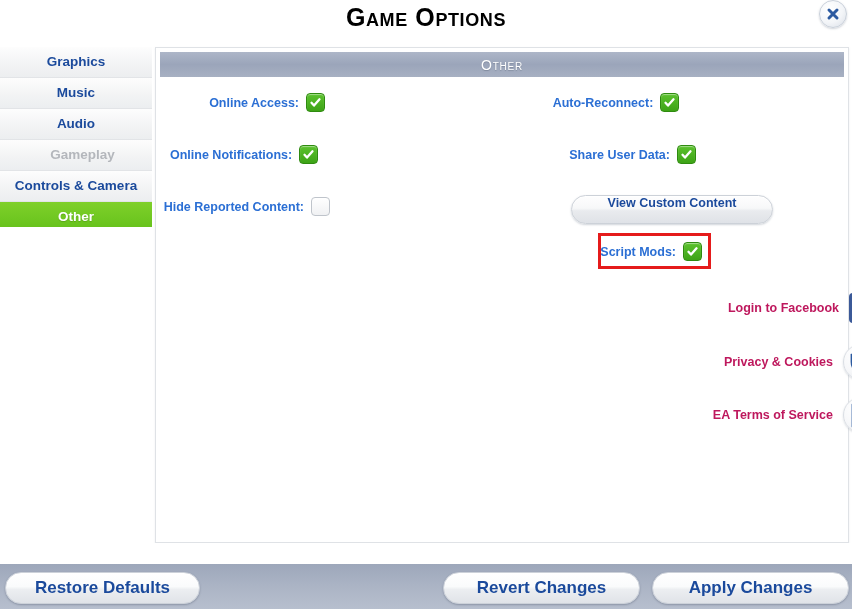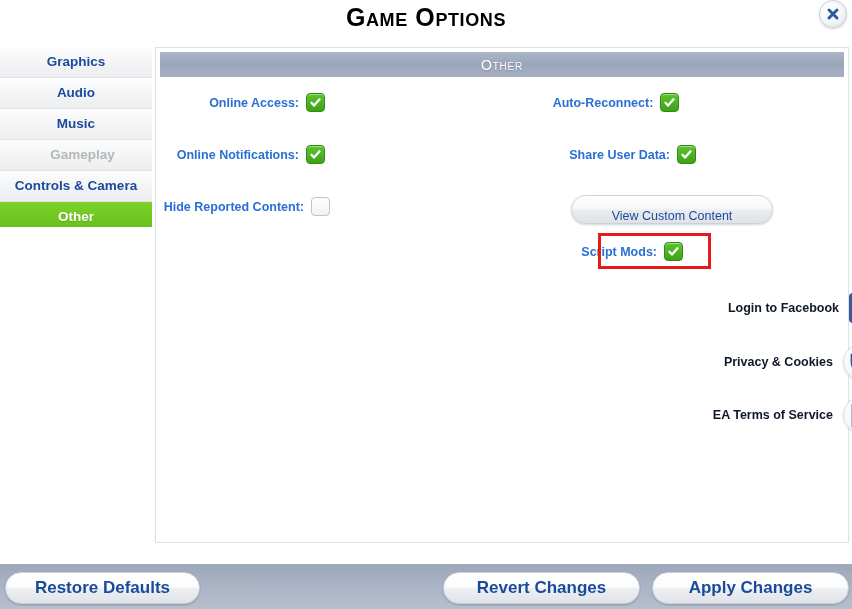--- a/index.html
+++ b/index.html
@@ -137,27 +137,27 @@
   .checkbox.off {
     background: linear-gradient(to bottom, #ffffff 0%, #f0f1f3 100%);
     border: 1px solid #bfc4cb;
     box-shadow: inset 0 1px 1px rgba(255,255,255,0.9);
   }
   .checkbox svg { display:block; }
 
   
   .pill {
     position: absolute;
-    display: flex; align-items: flex-end; justify-content: center;
+    display: flex; align-items: flex-start; justify-content: center;
     border-radius: 18px;
     background: linear-gradient(to bottom, #fefefe 0%, #f7f8f9 45%, #e9ebee 55%, #dfe2e7 100%);
     border: 1px solid #ccd1d8;
     color: #1b4a9c;
     font-size: 12.5px;
-    font-weight: normal;
+    font-weight: bold;
     cursor: pointer;
     box-shadow: 0 1px 2px rgba(140,150,165,0.4), inset 0 1px 0 rgba(255,255,255,0.9);
     user-select: none;
   }
 
   
   .red-box {
     position: absolute;
     border: 3px solid #e51b1b;
     box-sizing: border-box;
@@ -166,21 +166,21 @@
 
   
   .link-row {
     position: absolute;
     display: flex; align-items: center;
     white-space: nowrap;
   }
   .link-text {
     font-size: 12.5px;
     font-weight: bold;
-    color: #0f172a;
+    color: #be185d;
     margin-right: 10px;
     cursor: pointer;
   }
   .icon-circle {
     width: 34px; height: 34px;
     border-radius: 50%;
     background: radial-gradient(circle at 38% 30%, #ffffff 0%, #f6f7f9 55%, #e3e6ea 100%);
     border: 1px solid #dadee4;
     box-shadow: 0 1px 2px rgba(150,158,170,0.35);
     display: flex; align-items: center; justify-content: center;
@@ -236,24 +236,24 @@
       </svg>
     </span>
   </div>
 </div>
 
 <div class="sidebar">
   <div class="side-item">
     <span>Graphics</span>
   </div>
   <div class="side-item">
+    <span>Music</span>
+  </div>
+  <div class="side-item">
     <span>Audio</span>
-  </div>
-  <div class="side-item">
-    <span>Music</span>
   </div>
   <div class="side-item disabled">
     <span>Gameplay</span>
   </div>
   <div class="side-item">
     <span>Controls &amp; Camera</span>
   </div>
   <div class="side-item selected">
     <span>Other</span>
   </div>
@@ -268,21 +268,21 @@
 
   <div class="opt-row" style="left:14px; top:45px; width:155px; justify-content:flex-end;">
     <span class="opt-label">Online Access:</span>
     <span class="checkbox on">
       <svg width="13" height="13" viewBox="0 0 13 13">
         <path d="M2.5 6.8 L5 9.6 L10.5 3.3" stroke="#ffffff" stroke-width="2.3" fill="none" stroke-linecap="round" stroke-linejoin="round"></path>
       </svg>
     </span>
   </div>
 
-  <div class="opt-row" style="left:14px; top:97px; width:155px; justify-content:flex-end;">
+  <div class="opt-row" style="left:14px; top:97px; width:155px; justify-content:flex-start;">
     <span class="opt-label">Online Notifications:</span>
     <span class="checkbox on">
       <svg width="13" height="13" viewBox="0 0 13 13">
         <path d="M2.5 6.8 L5 9.6 L10.5 3.3" stroke="#ffffff" stroke-width="2.3" fill="none" stroke-linecap="round" stroke-linejoin="round"></path>
       </svg>
     </span>
   </div>
 
   <div class="opt-row" style="left:19px; top:149px; width:155px; justify-content:flex-end;">
     <span class="opt-label">Hide Reported Content:</span>
@@ -304,21 +304,21 @@
       <svg width="13" height="13" viewBox="0 0 13 13">
         <path d="M2.5 6.8 L5 9.6 L10.5 3.3" stroke="#ffffff" stroke-width="2.3" fill="none" stroke-linecap="round" stroke-linejoin="round"></path>
       </svg>
     </span>
   </div>
 
   <div class="pill" style="left:415px; top:147px; width:200px; height:27px;">
     <span>View Custom Content</span>
   </div>
 
-  <div class="opt-row" style="left:443px; top:194px; width:84px; justify-content:flex-end;">
+  <div class="opt-row" style="left:443px; top:194px; width:103px; justify-content:flex-end;">
     <span class="opt-label">Script Mods:</span>
     <span class="checkbox on">
       <svg width="13" height="13" viewBox="0 0 13 13">
         <path d="M2.5 6.8 L5 9.6 L10.5 3.3" stroke="#ffffff" stroke-width="2.3" fill="none" stroke-linecap="round" stroke-linejoin="round"></path>
       </svg>
     </span>
   </div>
 
   <div class="red-box" style="left:442px; top:185px; width:113px; height:36px;"></div>
 

